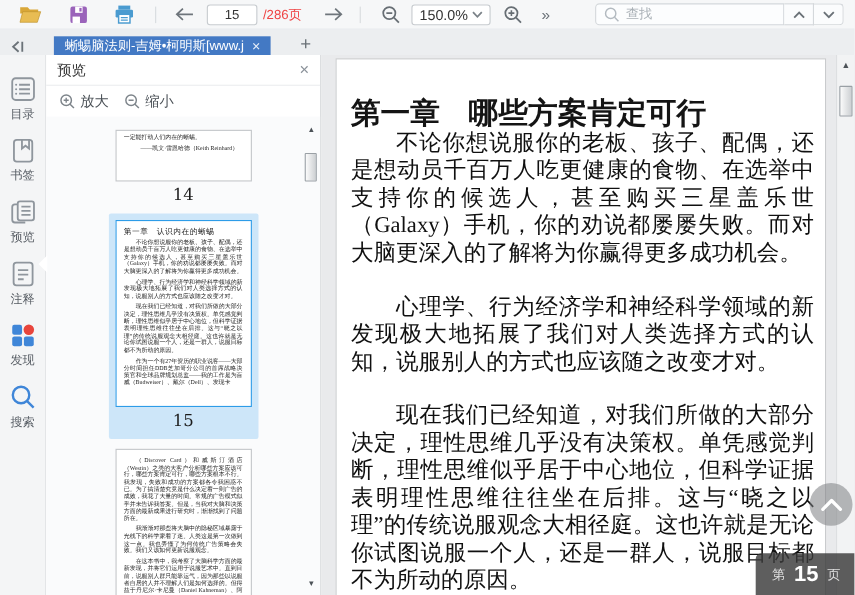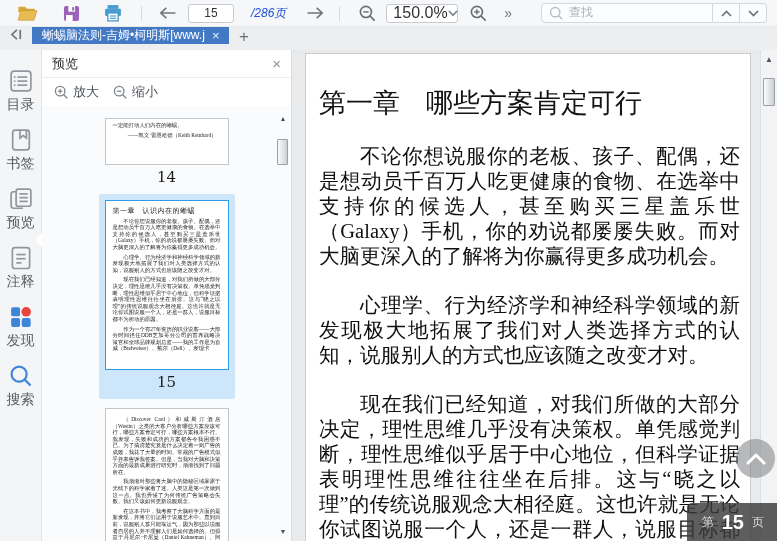--- a/index.html
+++ b/index.html
@@ -8,52 +8,52 @@
   .app { width:777px; height:541px; display:flex; flex-direction:column; background:#f6f7f8; }
 
   
   .toolbar { height:27px; flex:0 0 27px; display:flex; align-items:center;
     background:#f6f7f8; padding:0 8px 0 16px; border-bottom:1px solid #e7e9eb; }
   .tbtn { display:flex; align-items:center; justify-content:center; cursor:default; }
   .sep { width:1px; height:15px; background:#d8dbde; margin:0 10px; }
   .page-input { width:46px; height:19px; border:1px solid #c7cbcf; border-radius:3px;
     background:#fff; text-align:center; font-size:12px; color:#333; outline:none;
     font-family:"Liberation Sans",sans-serif; }
-  .page-total { font-size:12px; color:#1d4ed8; margin-left:17px;font-style:italic; }
+  .page-total { font-size:12px; color:#ef4444; margin-left:5px; }
   .zoom-box { width:72px; height:19px; border:1px solid #c7cbcf; border-radius:3px;
-    background:#fff; display:flex; align-items:center; padding:0 6px; font-size:16px; color:#333; }
+    background:#fff; display:flex; align-items:center; padding:0 6px; font-size:13px; color:#333; }
   .zoom-box .zv { flex:1; }
   .search-wrap { margin-left:auto; display:flex; align-items:stretch; height:20px; margin-right:2px; }
   .search-box { width:172px; border:1px solid #d4d8db; border-radius:4px 0 0 4px;
     background:#fcfdfe; display:flex; align-items:center; padding:0 7px; gap:5px; }
   .search-box input { border:none; outline:none; background:transparent; width:130px;
     font-size:12px; color:#333; font-family:Liberation Mono, monospace; }
   .search-box input::placeholder { color:#a9b0b6; }
   .match-btn { width:27px; border:1px solid #d4d8db; border-left:none; background:#fbfcfd;
     display:flex; align-items:center; justify-content:center; }
   .match-btn.last { border-radius:0 4px 4px 0; }
 
   
-  .tabbar { height:23px; flex:0 0 23px; background:#eceef0; display:flex; align-items:flex-start; }
+  .tabbar { height:23px; flex:0 0 23px; background:#eceef0; display:flex; align-items:flex-end;gap:17px; }
   .collapse-btn { width:32px; display:flex; align-items:center; justify-content:center; }
   .tab { width:197px; background:#4379c4; color:#fff; display:flex; align-items:center;
     padding:0 7px 0 10px; font-size:12px; gap:4px; }
   .tab-label { flex:1; white-space:nowrap; overflow:hidden; max-width:164px; }
   .tab-close { font-size:13px; color:#e9f0fa; line-height:1; padding:0 2px; }
   .newtab-btn { width:30px; display:flex; align-items:center; justify-content:center;
     color:#6b7278; font-size:17px; }
 
   
   .body { flex:1; display:flex; min-height:0; }
 
   
   .sidebar { width:42px; flex:0 0 42px; background:#f4f5f6; border-right:1px solid #e2e4e6;
     display:flex; flex-direction:column; align-items:center; padding-top:18px; }
   .side-item { display:flex; flex-direction:column; align-items:center; margin-bottom:13px; }
-  .side-item .lbl { font-size:14px; color:#565c63; margin-top:2px; }
+  .side-item .lbl { font-size:11px; color:#565c63; margin-top:2px; }
 
   
   .panel { width:250px; flex:0 0 250px; background:#fff; border-right:1px solid #d9dbdd;
     display:flex; flex-direction:column; position:relative; }
   .panel-notch { position:absolute; left:-7px; top:182px; width:0; height:0;
     border-top:8px solid transparent; border-bottom:8px solid transparent;
     border-right:8px solid #ffffff; z-index:3; }
   .panel-header { height:28px; flex:0 0 28px; display:flex; align-items:center;
     padding:0 10px; border-bottom:1px solid #ebedef; }
   .panel-title { font-size:13px; color:#333; }
@@ -81,21 +81,21 @@
     font-size:7px; color:#4c5257; line-height:10px; }
   .vscroll .up { top:8px; } .vscroll .down { bottom:4px; }
   .scroll-thumb { position:absolute; left:1px; width:11px; border:1px solid #9aa0a5;
     border-radius:1px; background:linear-gradient(90deg,#fbfbfb,#cdd0d3); }
 
   
   .main { flex:1; position:relative; background:#e9eaec; overflow:hidden; }
   .doc-page { position:absolute; left:13px; top:3px; width:446px; height:560px;
     background:#fff; border:1px solid #c9cbcd; padding:34px 10px 0 13px; }
   .doc-title { font-family:"Liberation Serif","DejaVu Serif",serif; font-size:27px;
-    font-weight:400; color:#141414; display:flex; gap:26px; line-height:30px; margin-bottom:26px; }
+    font-weight:700; color:#141414; display:flex; gap:26px; line-height:30px; }
   .doc-body p { font-family:"Liberation Serif","DejaVu Serif",serif; font-size:20.5px;
     line-height:25px; color:#101010; text-align:justify; text-indent:2em; margin-bottom:24px; }
 
   .main-scrollbar { position:absolute; right:0; top:0; bottom:0; width:17px;
     background:#f2f3f4; border-left:1px solid #dddfe1; }
   .main-scrollbar .up { position:absolute; top:5px; left:0; width:16px; text-align:center;
     font-size:8px; color:#4c5257; }
   .main-scrollbar .scroll-thumb { top:28px; left:2px; width:12px; height:28px; }
 
   .backtop { position:absolute; right:2px; top:389px; width:39px; height:39px; border-radius:50%;

